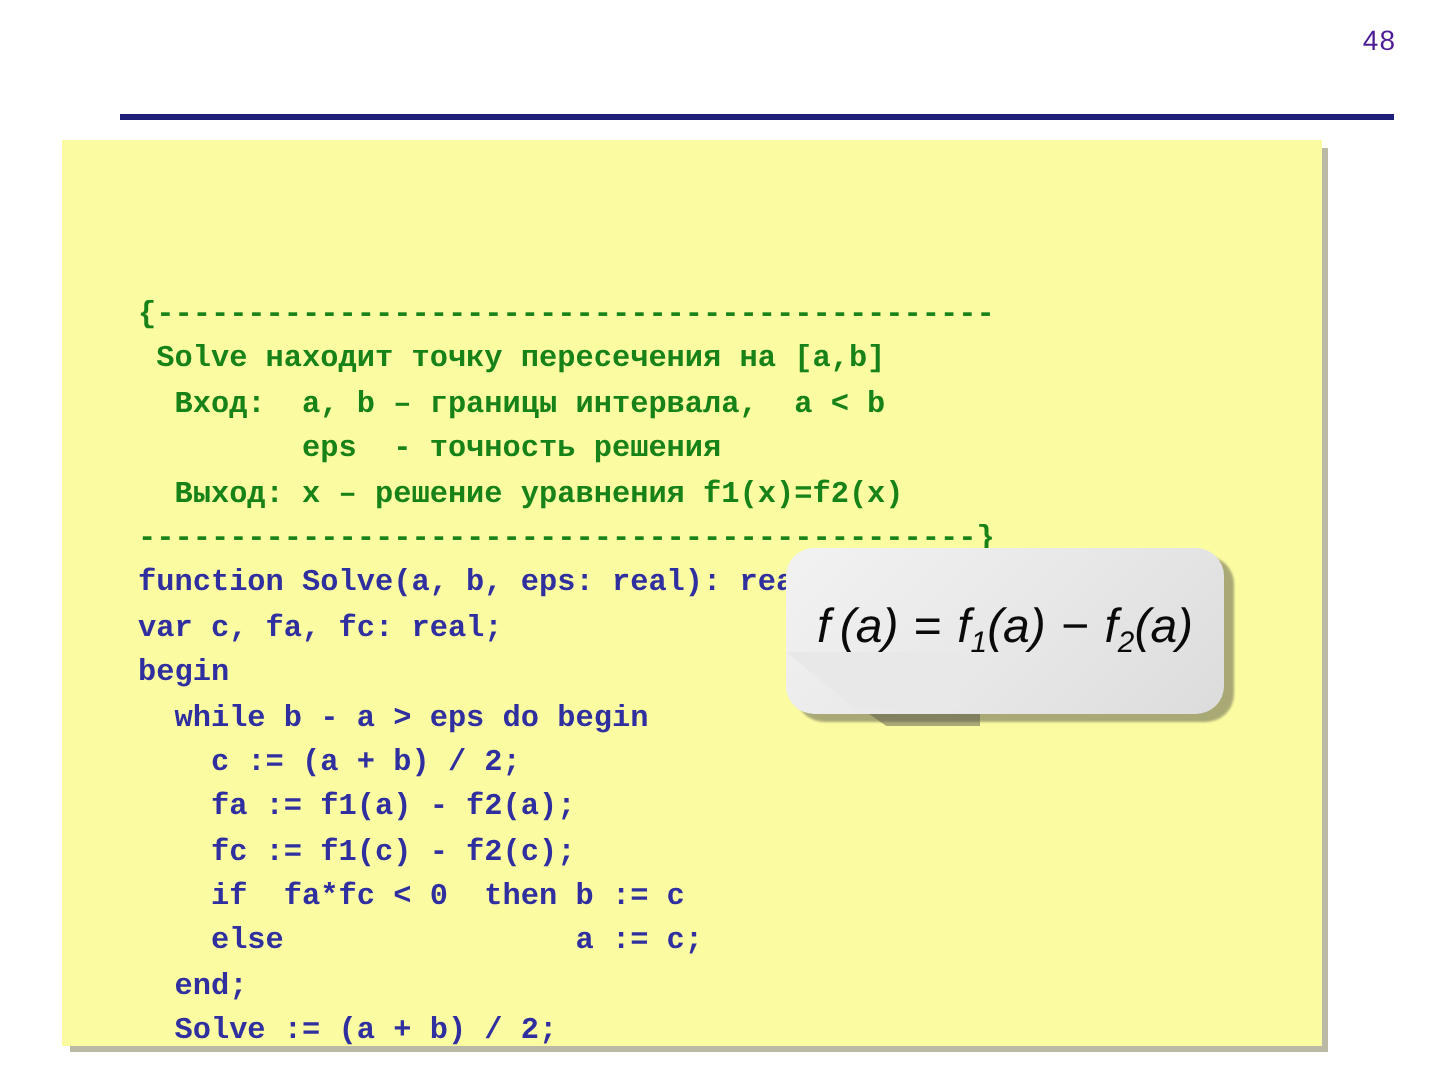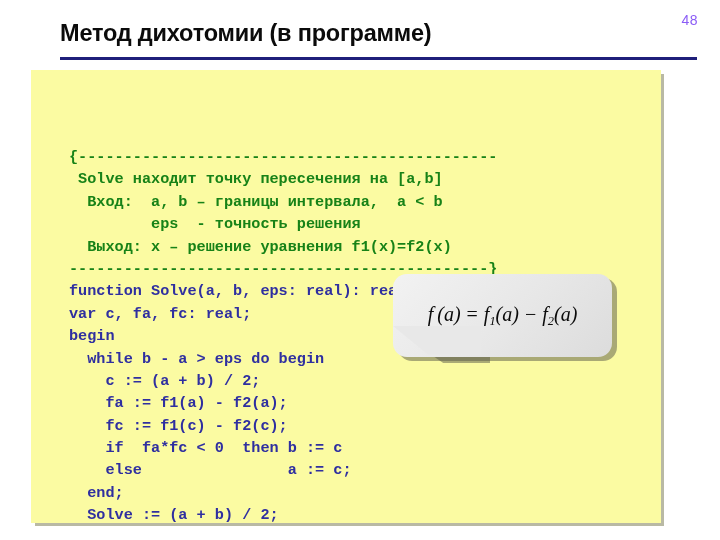--- a/index.html
+++ b/index.html
@@ -22,21 +22,21 @@
     height: 540px;
     background: #ffffff;
   }
 
   
   .slide-number {
     position: absolute;
     right: 22px;
     top: 12px;
     font-size: 14px;
-    color: #8b5cf6;
+    color: #4c1d95;
     font-family: "Liberation Sans", sans-serif;
     letter-spacing: 0.5px;
   }
 
   
   .slide-title {
     position: absolute;
     left: 60px;
     top: 20px;
     font-size: 23.5px;
@@ -156,23 +156,23 @@
     width: 219px;
     height: 83px;
     display: flex;
     flex-direction: column;
     justify-content: center;
     align-items: center;
     gap: 2px;
   }
 
   .formula {
-    font-family: Liberation Serif, serif;
+    font-family: Liberation Sans, sans-serif;
     font-style: italic;
-    font-size: 20px;
+    font-size: 24px;
     color: #0a0a0a;
     white-space: nowrap;
     line-height: 1.18;
   }
   .formula sub {
     font-size: 0.62em;
     font-style: italic;
     vertical-align: -0.32em;
   }
   .formula .op {
@@ -180,21 +180,20 @@
     padding: 0 1px;
   }
 </style>
 </head>
 <body>
 
 <div id="slide">
 
   <div class="slide-number">48</div>
 
-  <div class="slide-title">Метод дихотомии (в программе)</div>
 
   <div class="title-rule"></div>
 
   <div class="code-panel-shadow"></div>
 
   <div class="code-panel">
     <div class="code-lines" id="code-lines"><span class="ln cmt">{----------------------------------------------</span><span class="ln cmt"> Solve находит точку пересечения на [a,b]</span><span class="ln cmt">  Вход:  a, b – границы интервала,  a &lt; b</span><span class="ln cmt">         eps  - точность решения</span><span class="ln cmt">  Выход: x – решение уравнения f1(x)=f2(x)</span><span class="ln cmt">----------------------------------------------}</span><span class="ln src">function Solve(a, b, eps: real): real;</span><span class="ln src">var c, fa, fc: real;</span><span class="ln src">begin</span><span class="ln src">  while b - a &gt; eps do begin</span><span class="ln src">    c := (a + b) / 2;</span><span class="ln src">    fa := f1(a) - f2(a);</span><span class="ln src">    fc := f1(c) - f2(c);</span><span class="ln src">    if  fa*fc &lt; 0  then b := c</span><span class="ln src">    else                a := c;</span><span class="ln src">  end;</span><span class="ln src">  Solve := (a + b) / 2;</span></div>
   </div>
 
   <div class="callout-wrap">

